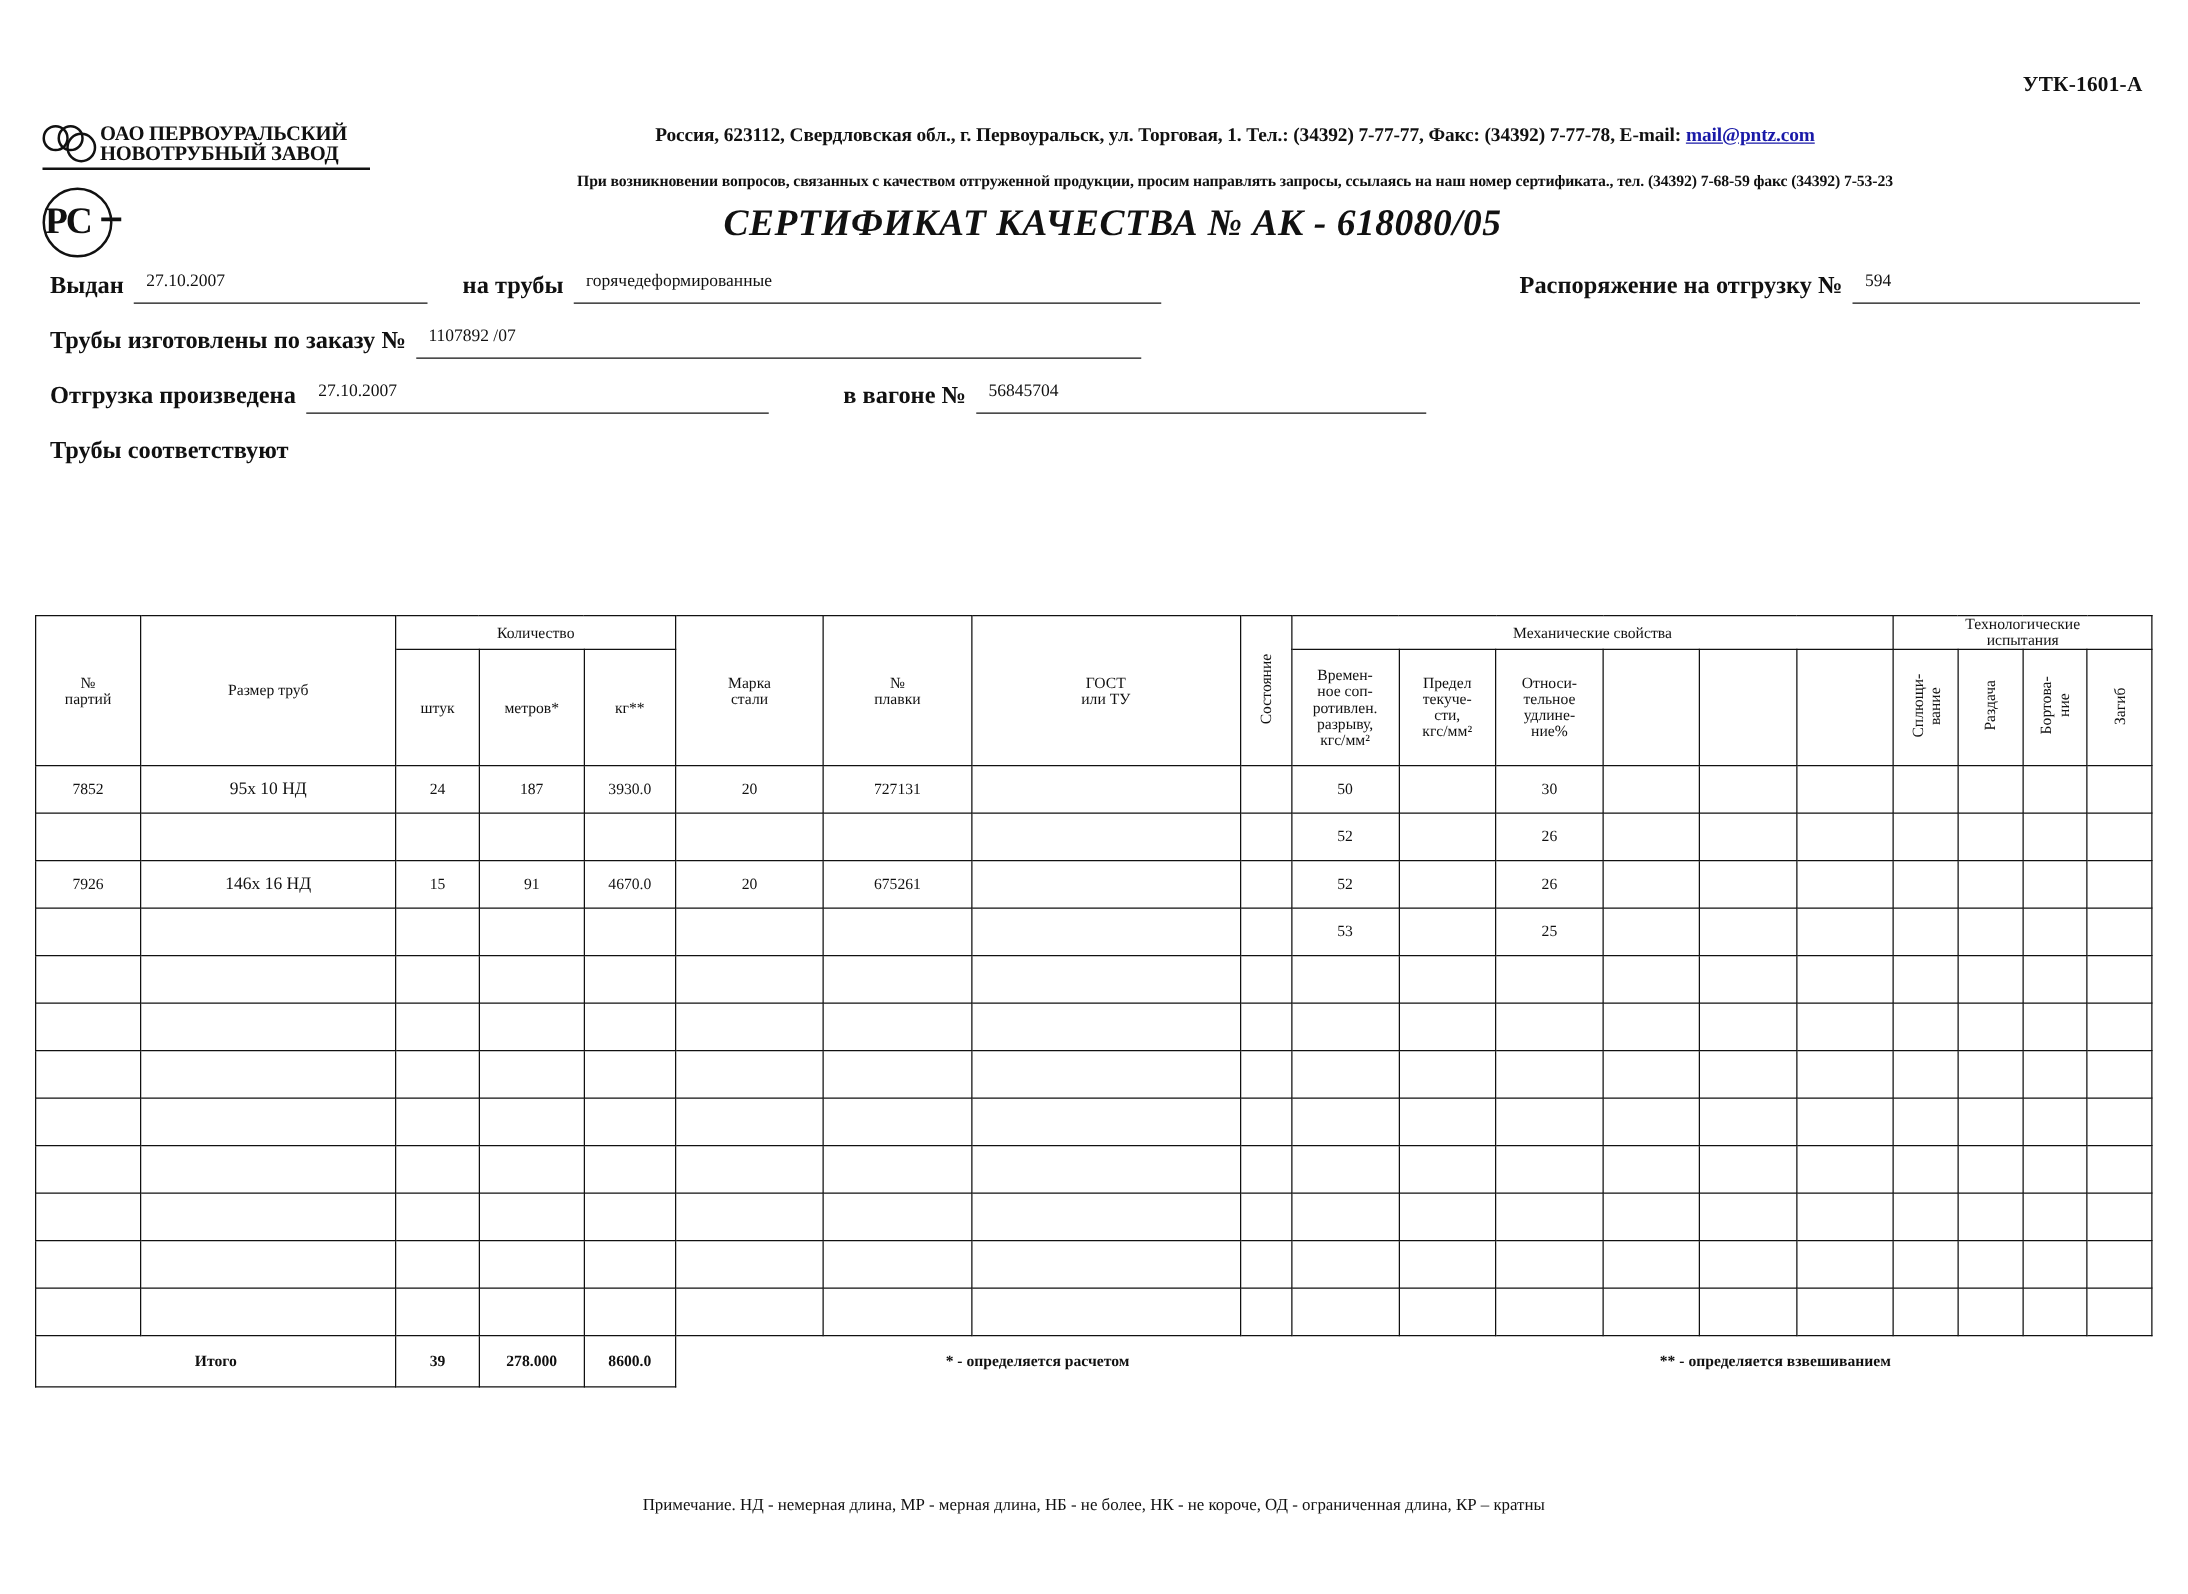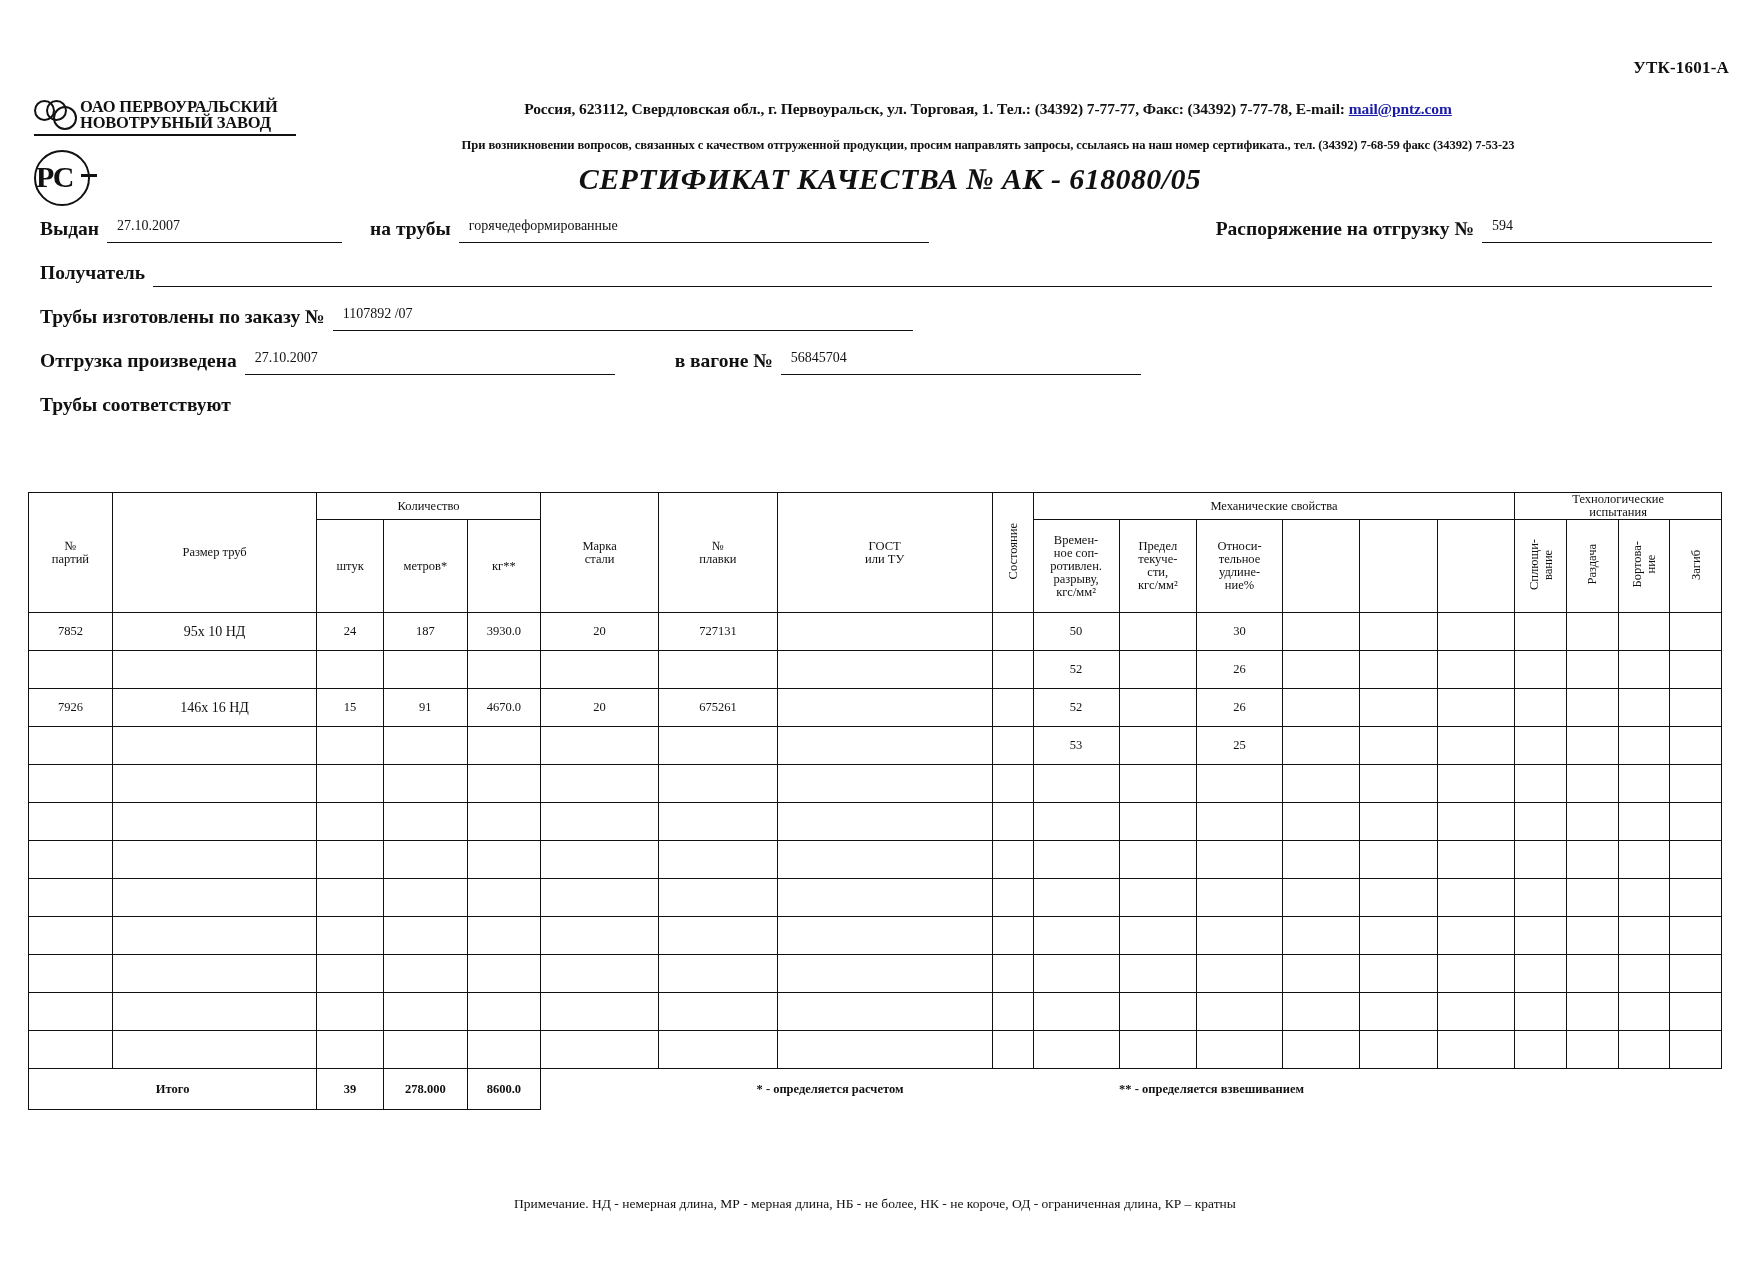--- a/index.html
+++ b/index.html
@@ -19,21 +19,21 @@
     position: absolute;
     left: 0; top: 0;
     width: 1750px;
     height: 1275px;
     background: #fff;
   }
 
   
   .doc-code {
     position: absolute;
-    right: 21px;
+    right: 36px;
     top: 58px;
     font-size: 17px;
     font-weight: bold;
     letter-spacing: .2px;
     text-align: right;
   }
 
   .logo-block {
     position: absolute;
     left: 34px;
@@ -211,21 +211,21 @@
   .total-label {
     text-align: right;
     padding-right: 28px;
   }
   .note-cell {
     text-align: left;
     padding-left: 12px;
     font-weight: normal;
     font-size: 14.5px;
   }
-  .note-cell.ctr { text-align: left; }
+  .note-cell.ctr { text-align: center; }
 
   .footnote {
     position: absolute;
     left: 0;
     top: 1196px;
     width: 1750px;
     text-align: center;
     font-size: 13.5px;
   }
 
@@ -269,24 +269,20 @@
     <div class="frow">
       <div class="flabel">Выдан</div>
       <div class="fval" style="width:215px">27.10.2007</div>
       <div class="flabel" style="padding-left:28px">на трубы</div>
       <div class="fval" style="width:450px">горячедеформированные</div>
       <div class="spacer"></div>
       <div class="flabel">Распоряжение на отгрузку №</div>
       <div class="fval" style="width:210px">594</div>
     </div>
 
-    <div class="frow">
-      <div class="flabel">Получатель</div>
-      <div class="fval grow"></div>
-    </div>
 
     <div class="frow">
       <div class="flabel">Трубы изготовлены по заказу №</div>
       <div class="fval" style="width:560px">1107892   /07</div>
     </div>
 
     <div class="frow">
       <div class="flabel">Отгрузка произведена</div>
       <div class="fval" style="width:350px">27.10.2007</div>
       <div class="flabel" style="padding-left:60px">в вагоне №</div>

